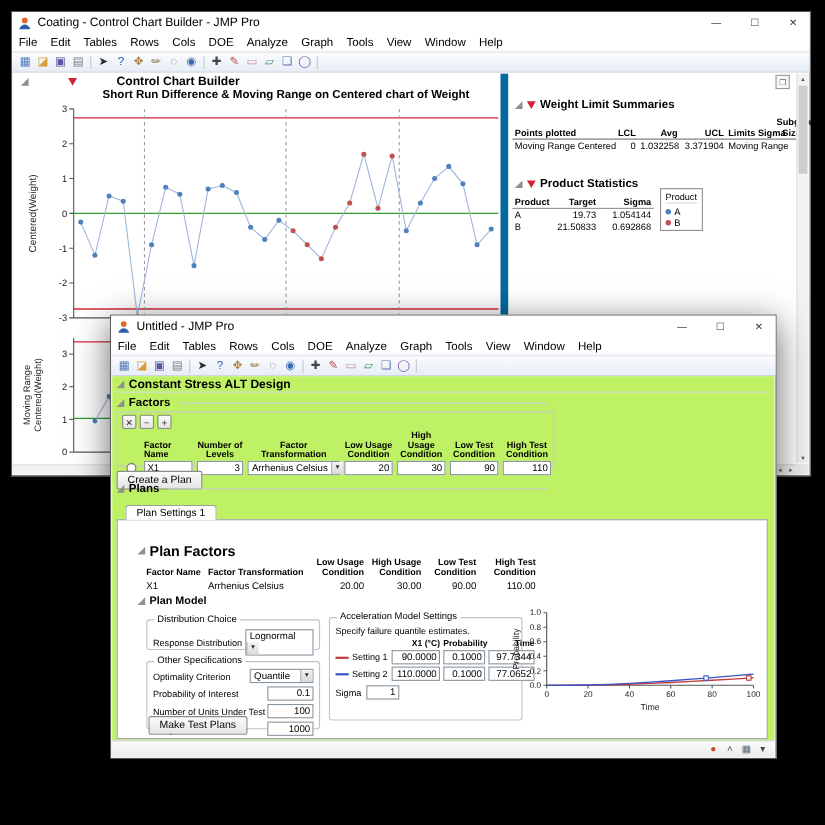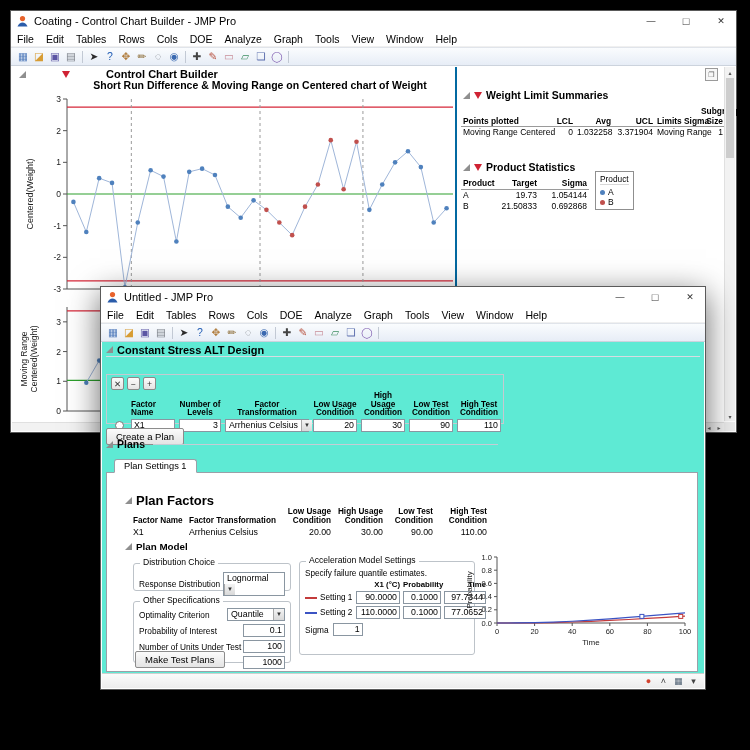--- a/index.html
+++ b/index.html
@@ -30,21 +30,21 @@
 .inp{display:inline-block;background:#fff;border:1px solid #8a96a1;font-size:8.8px;line-height:11px;padding:0 2px;}
 .num{text-align:right;}
 .dd{display:inline-flex;background:#fff;border:1px solid #8a96a1;font-size:8.8px;line-height:11px;align-items:stretch;}
 .dd-txt{padding:0 3px;flex:1;white-space:nowrap;}
 .dd-btn{width:11px;background:linear-gradient(#f4f4f4,#d9d9d9);border-left:1px solid #a8a8a8;display:flex;align-items:center;justify-content:center;font-size:6px;color:#333;flex:none;}
 .btn3d{display:inline-block;background:linear-gradient(#fbfbfb,#e4e4e4);border:1px solid #8c8c8c;border-radius:2px;font-size:9.5px;padding:2px 9px;position:absolute;white-space:nowrap;}
 .tbtn{width:13px;height:13px;border:1px solid #8a8a8a;background:linear-gradient(#fcfcfc,#e4e4e4);display:inline-flex;align-items:center;justify-content:center;font-size:8.5px;margin-right:3px;border-radius:2px;}
 .grp{position:absolute;border:1px solid #bdc3c9;border-radius:3px;background:#fff;}
 .grp-title{position:absolute;top:-7px;left:6px;background:#fff;padding:0 3px;font-size:8.6px;white-space:nowrap;}
 svg text{font-family:"Liberation Sans",sans-serif;}
-.content{position:absolute;left:1px;right:1px;top:55px;bottom:16px;background:#5eead4;overflow:hidden;}
+.content{position:absolute;left:1px;right:1px;top:55px;bottom:16px;background:#bef264;overflow:hidden;}
 .fgrid{display:grid;grid-template-columns:16px 44px 42px 84px 44px 44px 44px 44px;column-gap:4px;align-items:center;}
 .fgrid .hd{font-size:8.2px;font-weight:bold;text-align:center;align-self:end;line-height:1.05;padding-bottom:1px;}
 .fgrid .hd.left{text-align:left;}
 .radio{width:9px;height:9px;border:1px solid #777;border-radius:50%;background:#fff;margin:0 auto;}
 .fgrid .inp,.fgrid .dd{width:100%;}
 .pfgrid{display:grid;grid-template-columns:52px 88px 50px 48px 46px 50px;column-gap:4px;position:absolute;}
 .pfgrid .hd{font-size:8.2px;font-weight:bold;align-self:end;line-height:1.1;}
 .pfgrid .val{font-size:8.8px;padding-top:2px;white-space:nowrap;}
 .agrid{display:grid;grid-template-columns:48px 44px 38px 42px;column-gap:3px;row-gap:2px;align-items:center;}
 .agrid .hd{font-size:7.8px;font-weight:bold;text-align:right;align-self:end;white-space:nowrap;}
@@ -226,21 +226,21 @@
         <circle cx="337.5" cy="67.42857142857143" r="2.2" fill="#c0504d"></circle>
         <circle cx="350.3666666666667" cy="48.114285714285714" r="2.2" fill="#4f81bd"></circle>
         <circle cx="363.23333333333335" cy="88.22857142857143" r="2.2" fill="#4f81bd"></circle>
         <circle cx="376.1" cy="91.2" r="2.2" fill="#4f81bd"></circle>
         <circle cx="388.9666666666667" cy="101.6" r="2.2" fill="#4f81bd"></circle>
         <circle cx="401.83333333333337" cy="97.14285714285714" r="2.2" fill="#4f81bd"></circle>
         <circle cx="414.7" cy="60" r="2.2" fill="#4f81bd"></circle>
         <circle cx="427.56666666666666" cy="98.62857142857142" r="2.2" fill="#4f81bd"></circle>
       </svg>
 
-    <div style="position:absolute;left:444px;top:56px;width:270px;bottom:12px;border-left:2px solid #0369a1;">
+    <div style="position:absolute;left:444px;top:56px;width:270px;bottom:12px;border-left:7px solid #0369a1;">
       <div class="ohdr" style="left:6px;top:22px;font-size:10.5px;position:absolute;">
         <span class="disc"></span>
         <span class="rtri"></span>
         <span>Weight Limit Summaries</span>
       </div>
       <table class="rpt" style="left:4px;top:40px;width:264px;">
         <colgroup>
             <col style="width:80px">
             <col style="width:34px">
             <col style="width:38px">
@@ -374,20 +374,25 @@
         <span class="tb-sep"></span>
       </div>
 
     <div class="content">
 
       <div class="ohdr" style="left:4px;top:1px;right:4px;height:14px;border-bottom:1px solid #d8dce2;font-size:11px;">
         <span class="disc"></span>
         <span>Constant Stress ALT Design</span>
       </div>
 
+      <div class="ohdr" style="left:4px;top:18px;width:392px;font-size:10.5px;">
+        <span class="disc"></span>
+        <span>Factors</span>
+        <span class="rule"></span>
+      </div>
 
       <div style="position:absolute;left:4px;top:32px;width:398px;height:50px;border:1px solid #c5cad0;padding:2px 4px;">
         <div class="ftools">
             <span class="tbtn" style="color: rgb(51, 51, 51);">✕</span>
             <span class="tbtn" style="color: rgb(51, 51, 51);">−</span>
             <span class="tbtn" style="color: rgb(51, 51, 51);">+</span>
           </div>
         <div class="fgrid">
           <span class="hd"></span>
           <span class="hd left">Factor Name</span>

